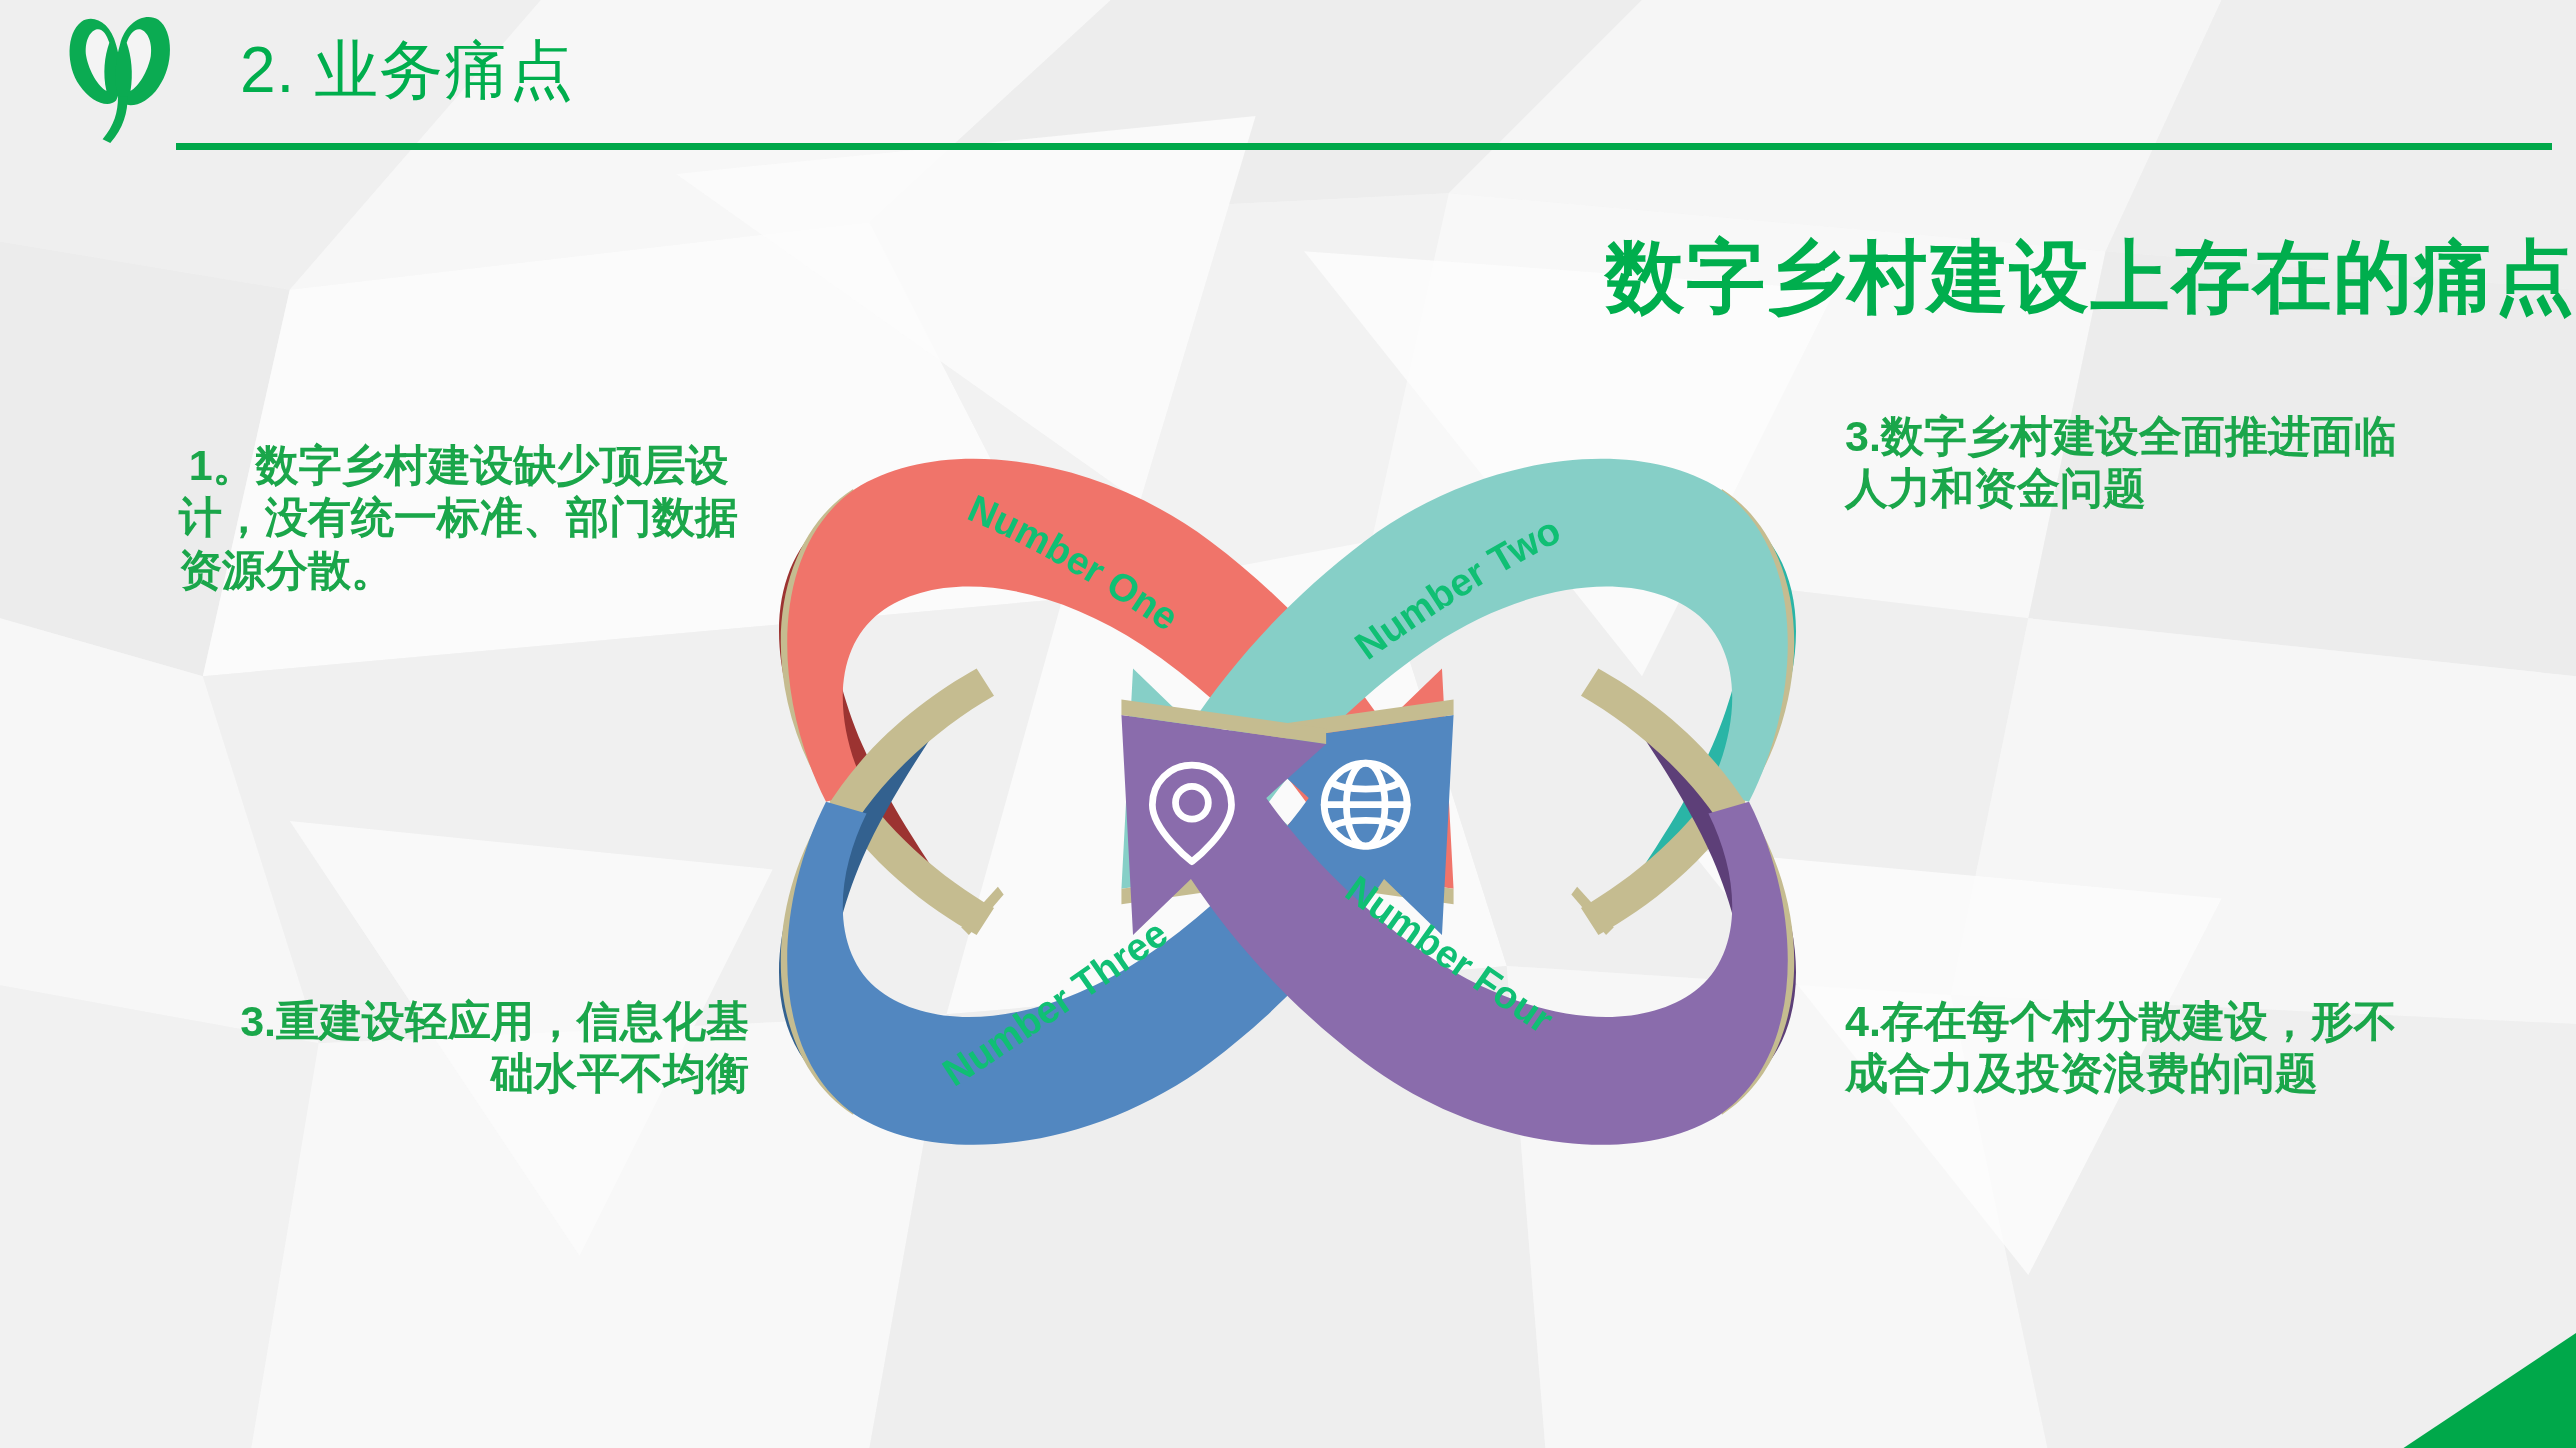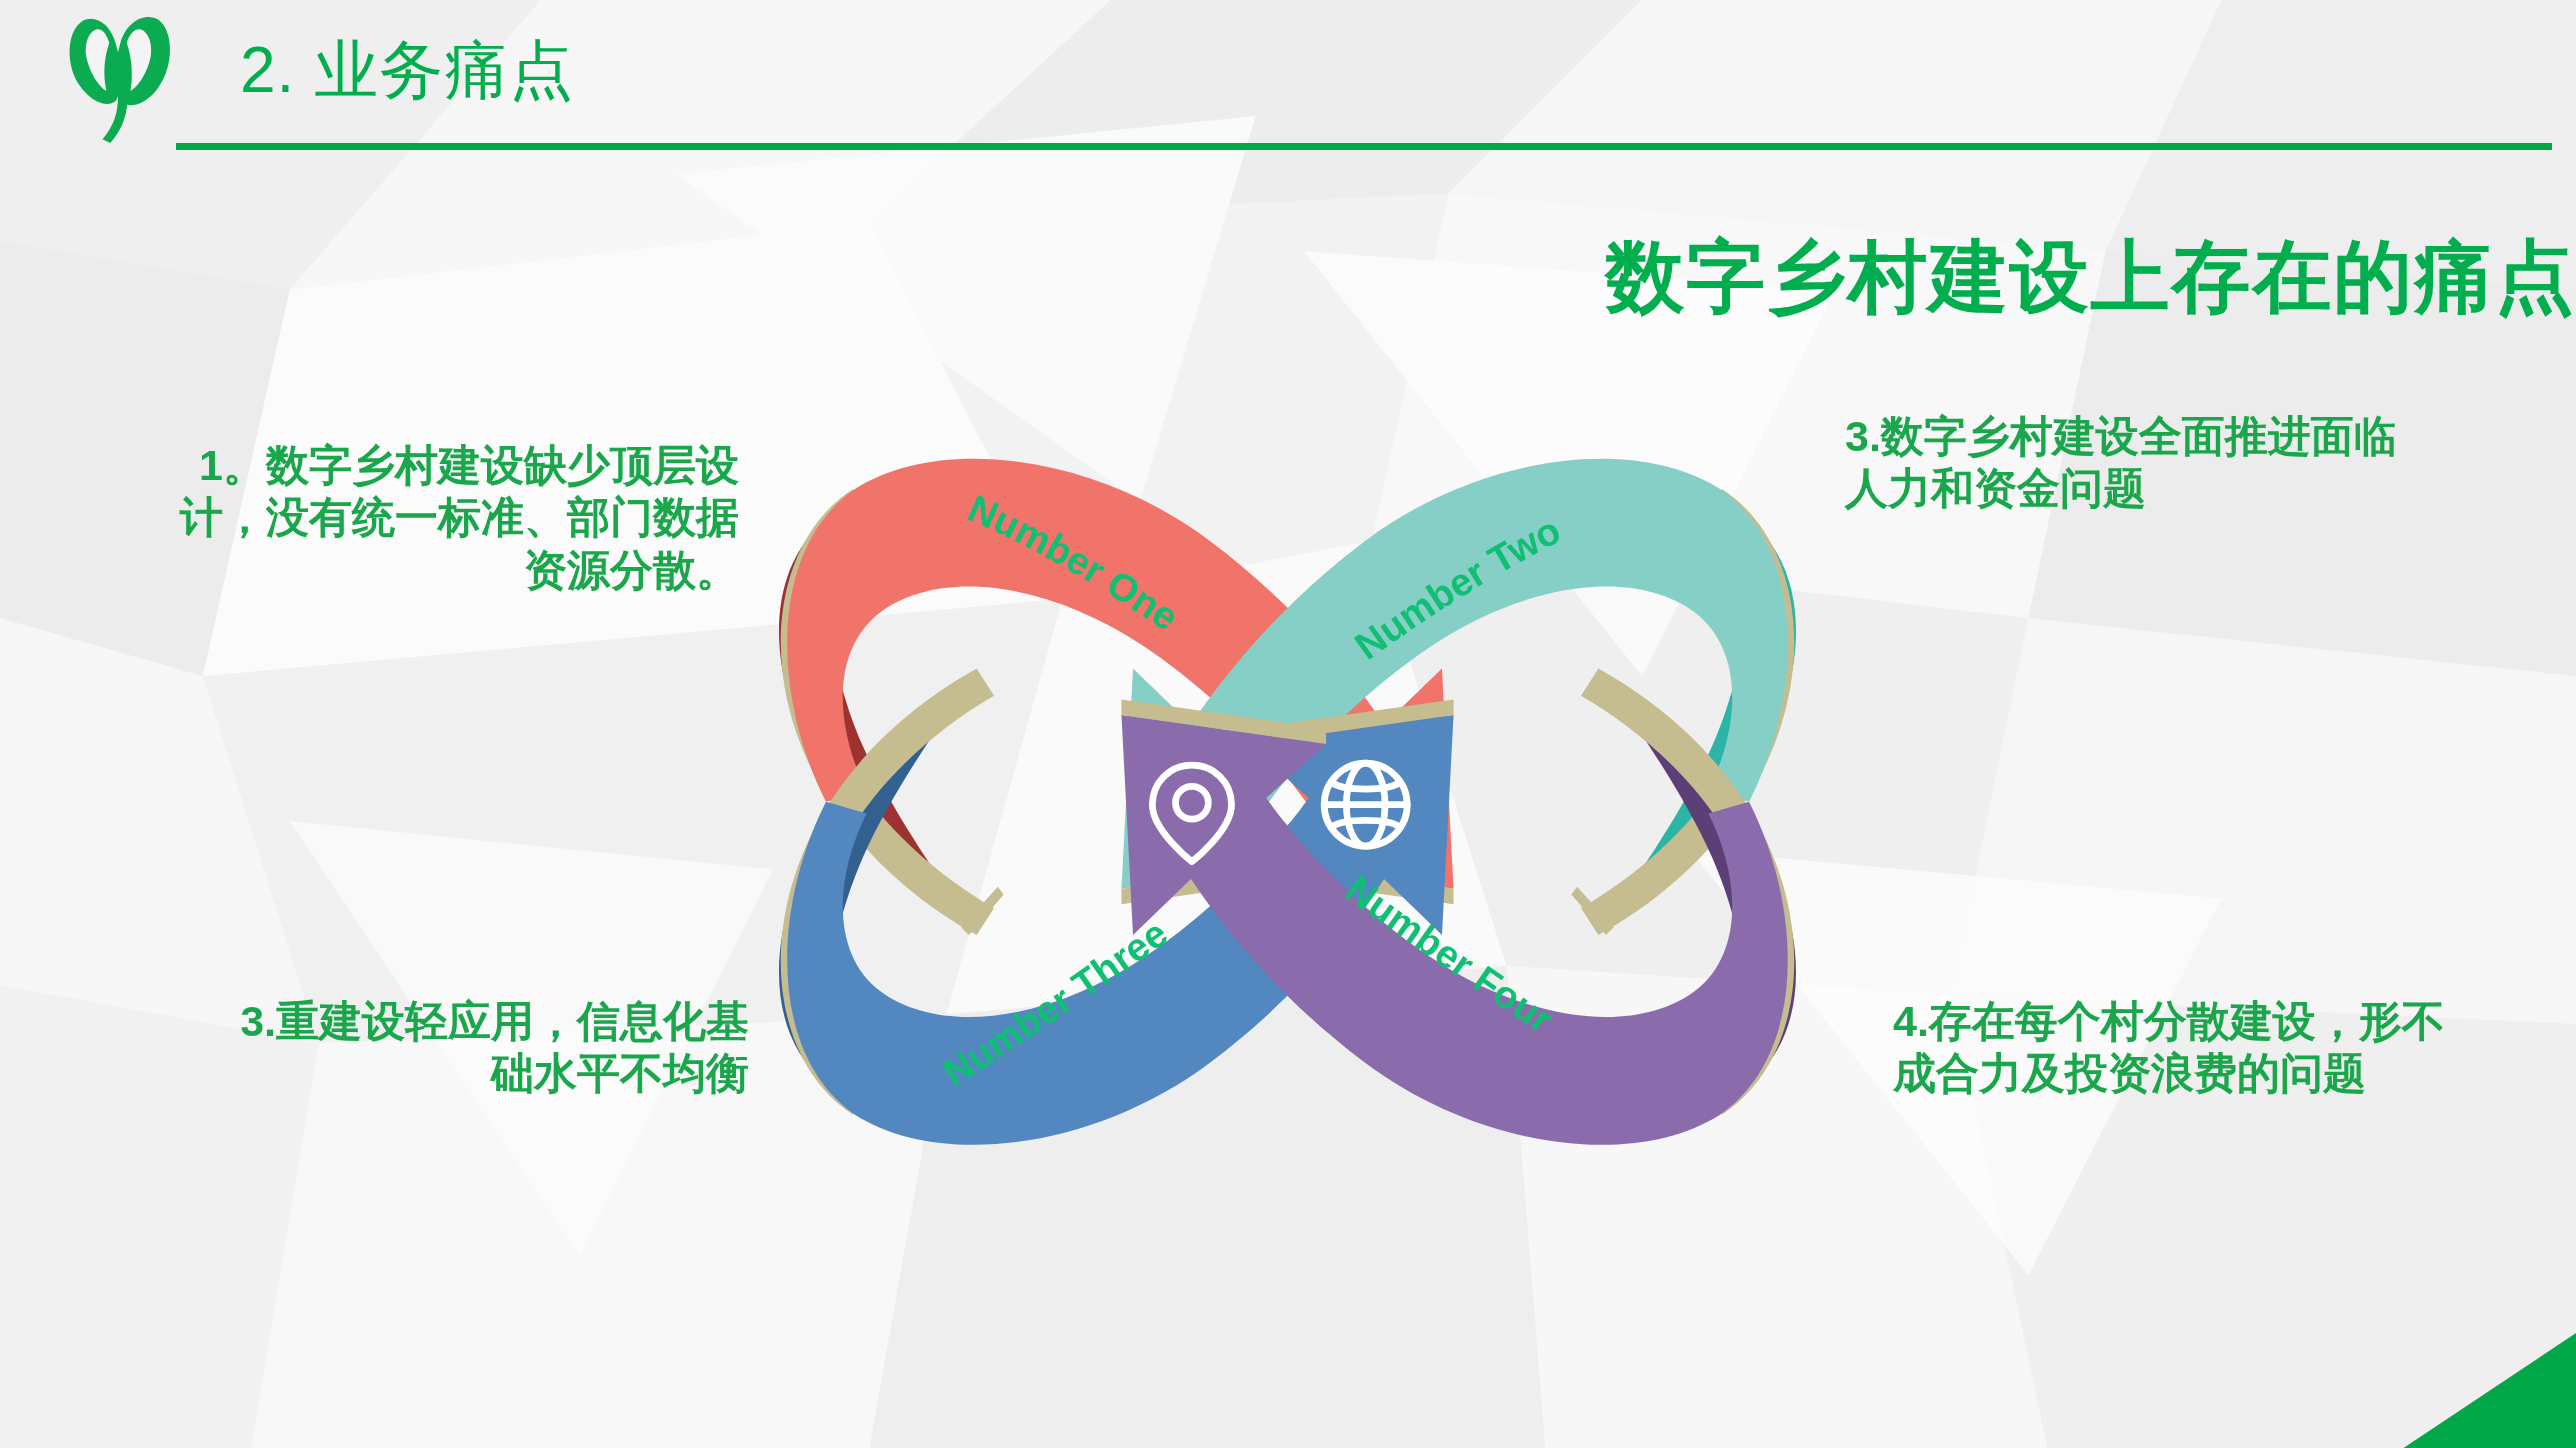--- a/index.html
+++ b/index.html
@@ -64,24 +64,24 @@
     letter-spacing: 1.9px;
   }
   
   .callout {
     position: absolute;
     font-size: 43px;
     font-weight: bold;
     color: #1aa64a;
     line-height: 1.22;
   }
-  #callout-1 { left: 179px;  top: 439px;  width: 560px; text-align: right; text-indent: 9.7px;}
+  #callout-1 { left: 179px;  top: 439px;  width: 560px; text-align: left; text-indent: 9.7px;}
   #callout-2 { left: 1845px; top: 410px;  width: 580px; text-align: left; }
   #callout-3 { left: 198px;  top: 995px; width: 551px; text-align: right; text-indent: 23px;}
-  #callout-4 { left: 1845px; top: 995px; width: 589px; text-align: left; margin-left: 48px; }
+  #callout-4 { left: 1845px; top: 995px; width: 589px; text-align: left; }
 
   
   #diagram {
     position: absolute;
     left: 708px;
     top: 406px;
     width: 1159px;
     height: 782px;
   }
   

